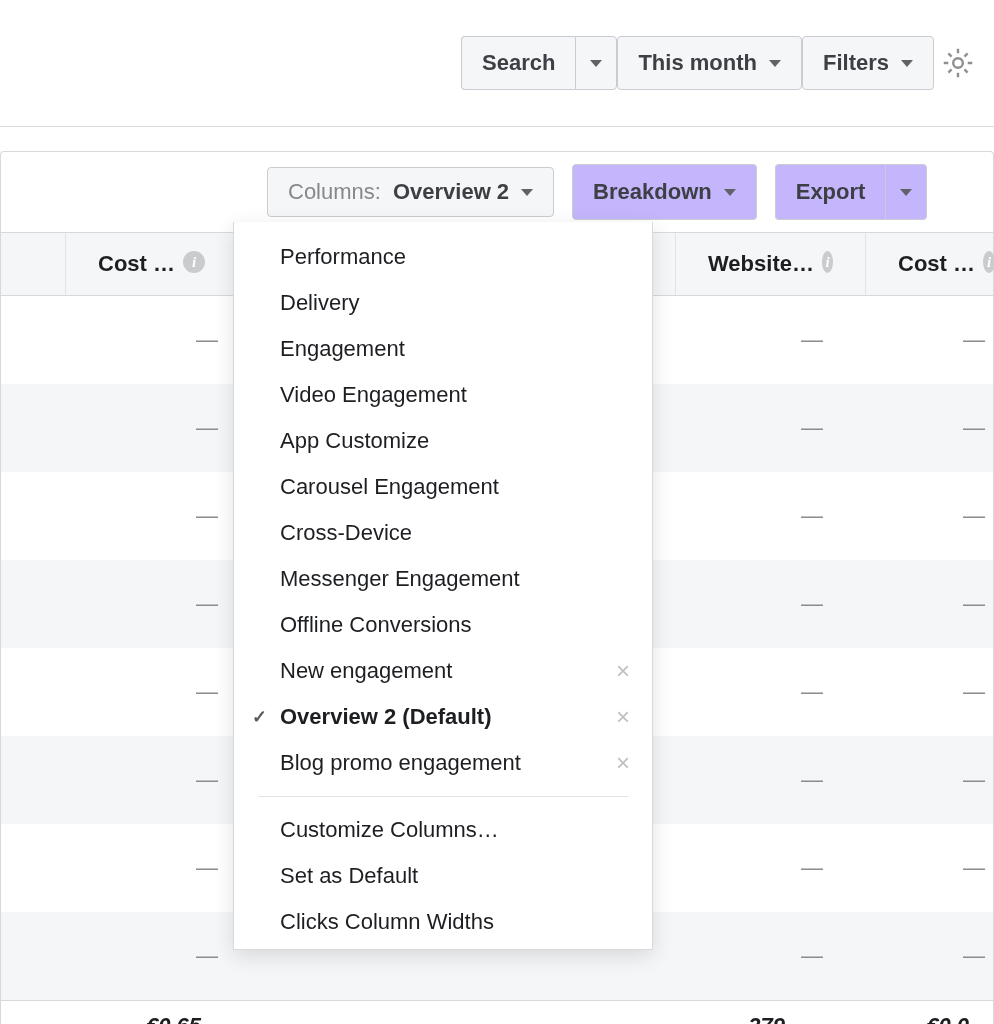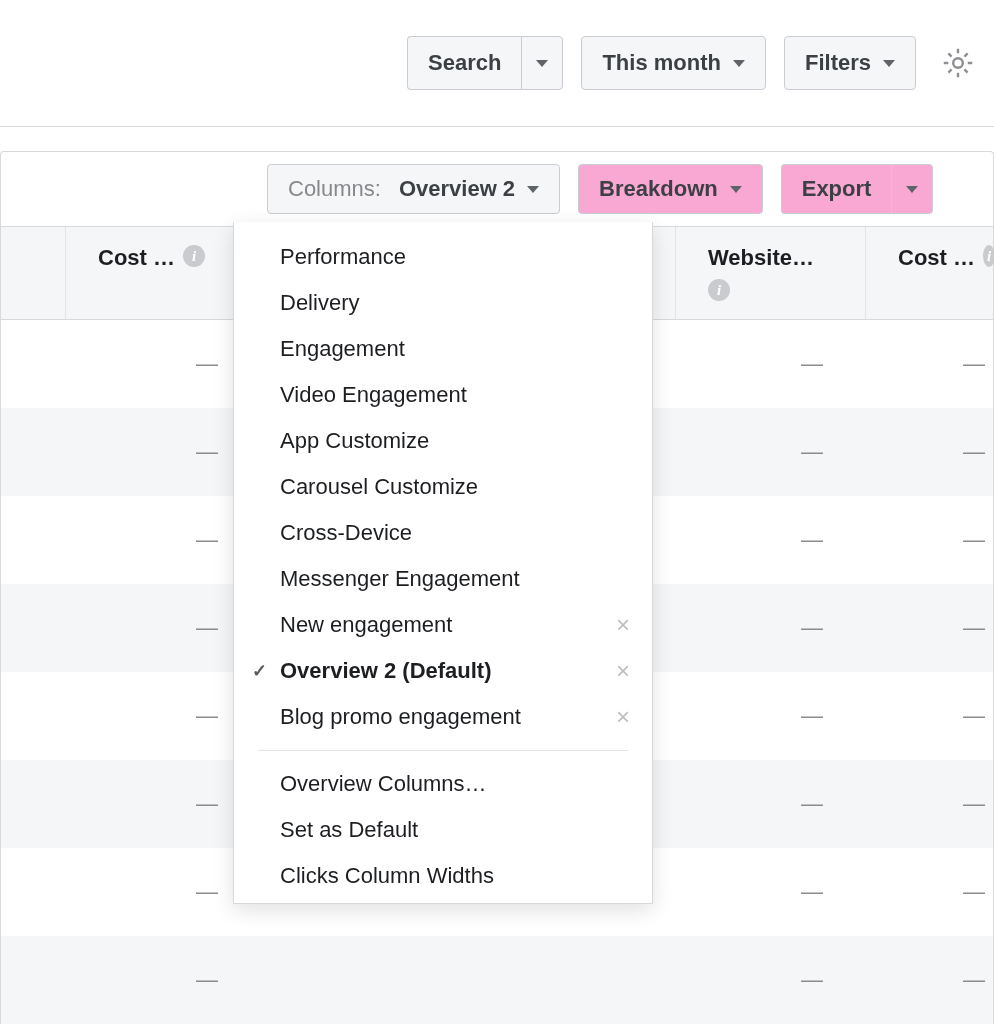--- a/index.html
+++ b/index.html
@@ -15,21 +15,20 @@
     height: 1024px;
     position: relative;
     overflow: hidden;
   }
   
   .topbar {
     display: flex;
     justify-content: flex-end;
     align-items: center;
     padding: 36px 18px 36px 0;
-    gap: 18px;
   }
   .btn {
     display: inline-flex;
     align-items: center;
     justify-content: center;
     height: 54px;
     padding: 0 20px;
     border: 1px solid #c9ccd1;
     background: #f5f6f7;
     color: #3c3f44;
@@ -72,22 +71,22 @@
     display: flex;
     align-items: center;
     gap: 18px;
   }
   .spacer { flex: 0 0 230px; }
   .btn.subtle {
     background: #f5f6f7;
     height: 50px;
     font-size: 22px;
   }
-  .btn.subtle .prefix { color:#86888c; font-weight:400; margin-right:6px;}
-  .btn.white { background:#f9a8d4; height:50px; font-size:22px;}
+  .btn.subtle .prefix { color:#86888c; font-weight:400; margin-right:0;}
+  .btn.white { background:#c4b5fd; height:56px; font-size:22px;}
   
   .table {
     border: 1px solid #d7d9dc;
     border-top: none;
   }
   .thead {
     display: flex;
     background:#f5f6f7;
     border-top:1px solid #d7d9dc;
     border-bottom:1px solid #d7d9dc;
@@ -122,21 +121,21 @@
     text-align:right;
     padding: 0 24px;
     font-size:22px;
     color:#8a8c8f;
   }
   .td.dash { letter-spacing:2px; }
   
   .c0{width:30px;}
   .c1{width:195px;}
   .c2{width:415px;}
-  .c3{width:190px;flex-direction:column;}
+  .c3{width:190px;}
   .c4{width:162px;}
 
   
   .dropdown {
     position:absolute;
     left:233px;
     top:222px;
     width:420px;
     background:#fff;
     border:1px solid #d7d9dc;
@@ -326,44 +325,47 @@
       <div class="menu-item">
         <span>Engagement</span>
       </div>
       <div class="menu-item">
         <span>Video Engagement</span>
       </div>
       <div class="menu-item">
         <span>App Customize</span>
       </div>
       <div class="menu-item">
-        <span>Carousel Customize</span>
+        <span>Carousel Engagement</span>
       </div>
       <div class="menu-item">
         <span>Cross-Device</span>
       </div>
       <div class="menu-item">
         <span>Messenger Engagement</span>
+      </div>
+      <div class="menu-item">
+        <span>Offline Conversions</span>
       </div>
       <div class="menu-item">
         <span>New engagement</span>
         <span class="x">×</span>
       </div>
       <div class="menu-item selected">
         <span class="check">✓</span>
         <span>Overview 2 (Default)</span>
         <span class="x">×</span>
       </div>
       <div class="menu-item">
         <span>Blog promo engagement</span>
         <span class="x">×</span>
       </div>
       <div class="menu-divider"></div>
       <div class="menu-item">
-        <span>Overview Columns…</span>
+        <span>Customize Columns…</span>
       </div>
       <div class="menu-item">
         <span>Set as Default</span>
       </div>
       <div class="menu-item">
         <span>Clicks Column Widths</span>
       </div>
     </div>
 
 </div>

